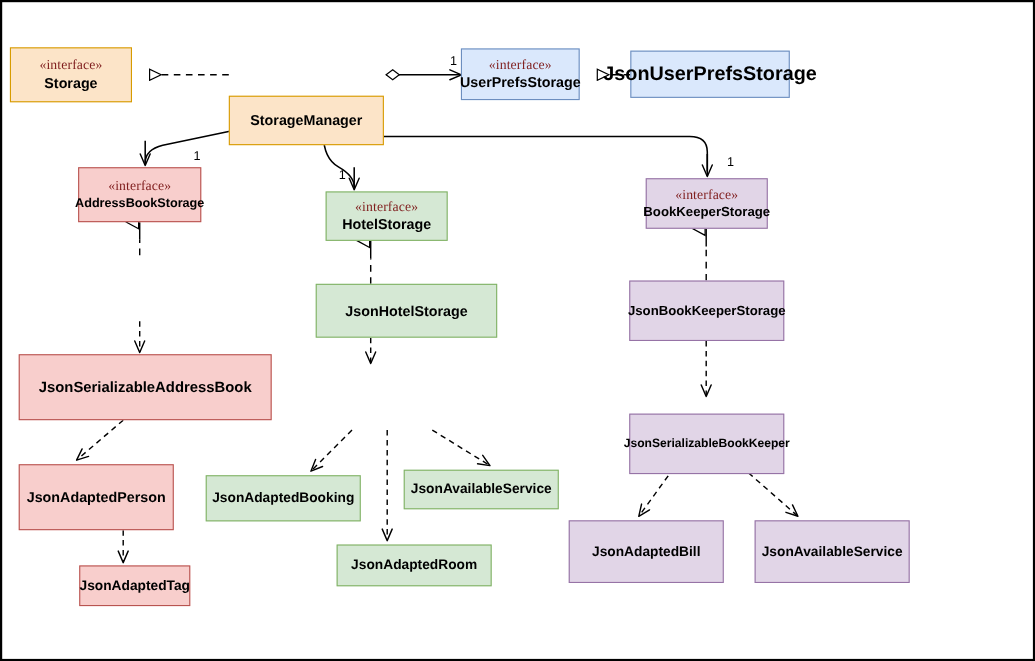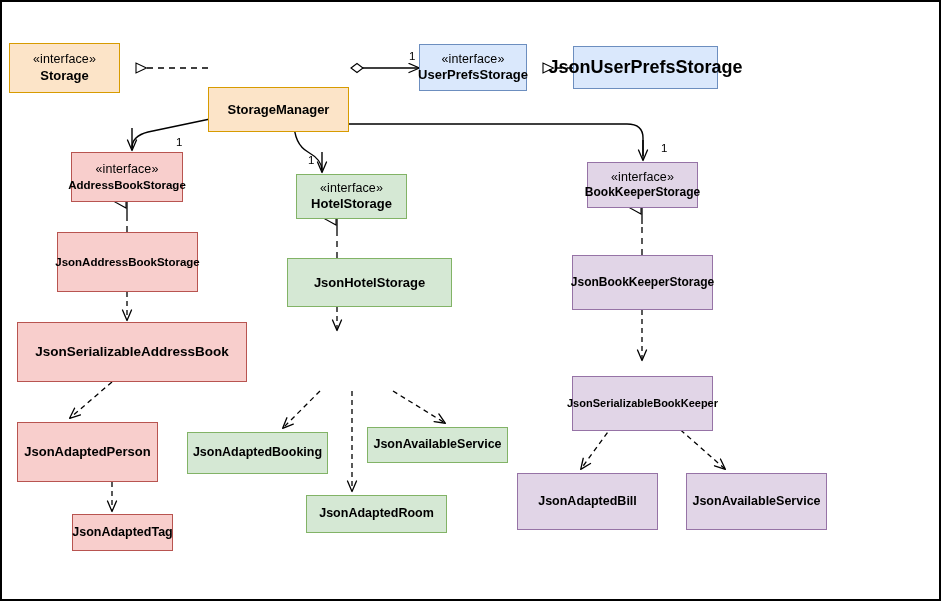--- a/index.html
+++ b/index.html
@@ -19,22 +19,23 @@
     border-width:1px;border-style:solid;
     display:flex;flex-direction:column;
     align-items:center;justify-content:center;
     text-align:center;
     line-height:1.22;
     z-index:2;
   }
   .node .stereo{
     font-weight:400;
     font-size:12.5px;
-    color:#000000;
+    color:#7f1d1d;
     letter-spacing:.1px;
+    font-family:Liberation Serif, serif;
   }
   .node .nm{
     font-weight:bold;
     color:#000000;
     white-space:nowrap;
   }
   
   .c-orange{background:#fce4c8;border-color:#d79b00;}
   .c-blue  {background:#dae8fc;border-color:#6c8ebf;}
   .c-pink  {background:#f8cecc;border-color:#b85450;}
@@ -169,23 +170,20 @@
 
   <div class="node c-blue" style="left:571px;top:44px;width:145px;height:43px;">
     <span class="nm" style="font-size:18px">JsonUserPrefsStorage</span>
   </div>
 
   <div class="node c-pink" style="left:69px;top:150px;width:112px;height:50px;">
     <span class="stereo">«interface»</span>
     <span class="nm" style="font-size:11.5px">AddressBookStorage</span>
   </div>
 
-  <div class="node c-pink" style="left:55px;top:230px;width:141px;height:60px;">
-    <span class="nm" style="font-size:11.5px">JsonAddressBookStorage</span>
-  </div>
 
   <div class="node c-pink" style="left:15px;top:320px;width:230px;height:60px;text-align:right;">
     <span class="nm" style="font-size:13.5px">JsonSerializableAddressBook</span>
   </div>
 
   <div class="node c-pink" style="left:15px;top:420px;width:141px;height:60px;">
     <span class="nm" style="font-size:13px">JsonAdaptedPerson</span>
   </div>
 
   <div class="node c-pink" style="left:70px;top:512px;width:101px;height:37px;">

